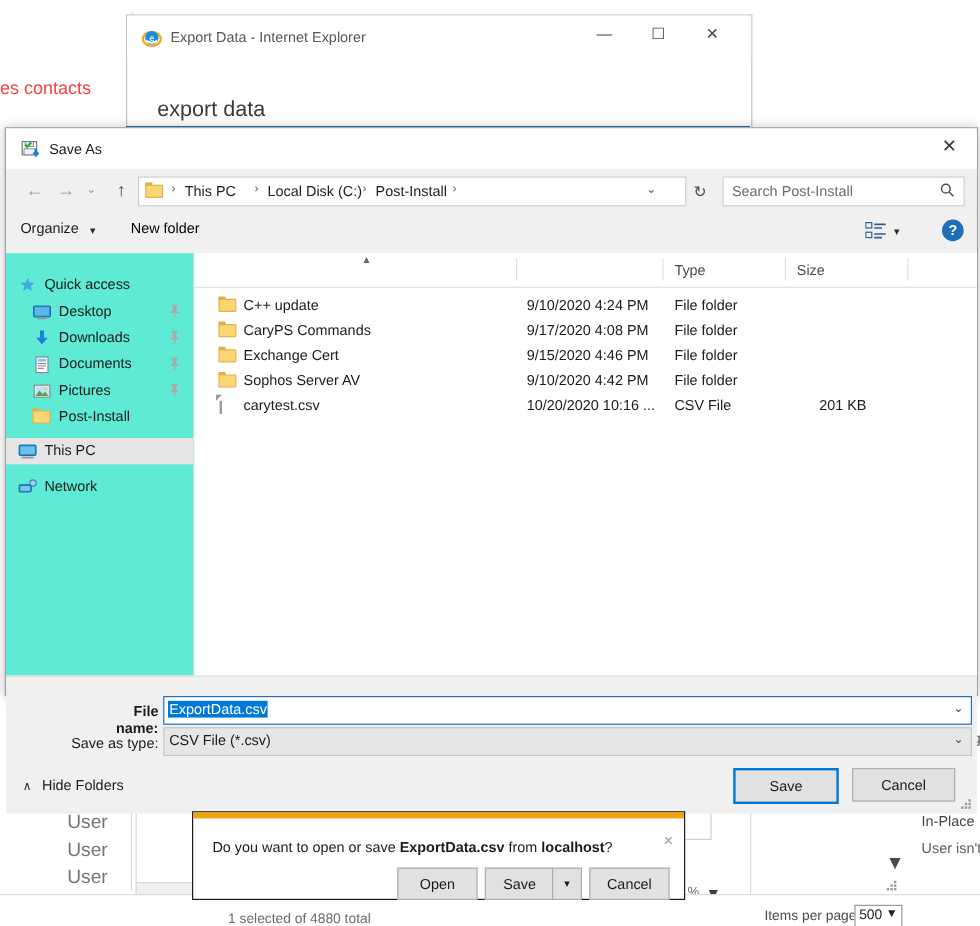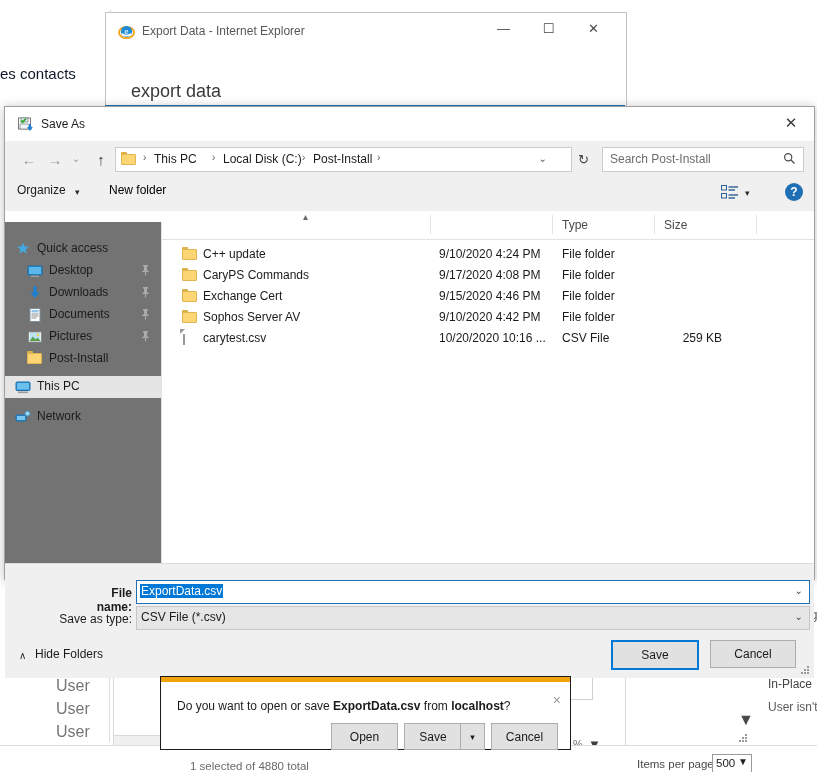--- a/index.html
+++ b/index.html
@@ -8,21 +8,21 @@
     background:#ffffff;
     font-family:"Liberation Sans","DejaVu Sans",sans-serif;
     font-size:12px;color:#000;
     -webkit-font-smoothing:antialiased;
   }
   .abs{position:absolute;}
 
   
   #eac-bg{left:0;top:0;width:817px;height:772px;background:#fff;}
   #eac-nav{left:0;top:55px;width:120px;height:40px;}
-  #eac-nav .navtxt{position:absolute;left:0;top:10px;font-size:15px;color:#0f172a;white-space:nowrap;}
+  #eac-nav .navtxt{position:absolute;left:0;top:10px;font-size:15px;color:#ef4444;white-space:nowrap;}
   #eac-nav-divider{left:110px;top:10px;width:1px;height:78px;background:#d5d5d5;}
 
   
   .usercol{left:30px;top:585px;width:80px;}
   .usercol .u{position:absolute;left:26px;font-size:16px;color:#767676;}
   .colrule{position:absolute;left:109px;top:580px;width:1px;height:162px;background:#dcdcdc;}
 
   
   #eac-right{left:768px;top:585px;width:49px;}
   #eac-right div{position:absolute;left:0;white-space:nowrap;font-size:12px;color:#5a5a5a;}
@@ -95,21 +95,21 @@
   #org-btn{position:absolute;left:12px;top:6px;height:22px;font-size:12px;color:#1b1b1b;}
   #org-caret{position:absolute;left:70px;top:10px;font-size:9px;color:#2b2b2b;}
   #newfolder-btn{position:absolute;left:104px;top:6px;font-size:12px;color:#000000;}
   #view-icon{position:absolute;left:716px;top:8px;width:18px;height:15px;}
   #view-caret{position:absolute;left:740px;top:11px;font-size:9px;color:#2b2b2b;}
   #help-btn{position:absolute;left:780px;top:6px;width:18px;height:18px;border-radius:50%;background:#1f6fb5;}
   #help-btn .q{position:absolute;left:50%;top:50%;transform:translate(-50%,-50%);color:#fff;font-size:12px;font-weight:bold;line-height:1;}
 
   
   #sa-body{position:absolute;left:0;top:104px;width:809px;height:352px;background:#fff;}
-  #navpane{position:absolute;left:0;top:11px;width:156px;height:352px;background:#737373;border-right:1px solid #e2e2e2;}
+  #navpane{position:absolute;left:0;top:0;width:156px;height:352px;background:#5eead4;border-right:1px solid #e2e2e2;}
   #navpane-inner{position:absolute;left:0;top:0;width:156px;}
   .navitem{position:absolute;left:0;width:156px;height:22px;}
   .navitem .ico{position:absolute;left:22px;top:3px;width:16px;height:16px;}
   .navitem .lbl{position:absolute;left:44px;top:3px;font-size:12px;color:#1b1b1b;white-space:nowrap;}
   .navitem .pin{position:absolute;left:135px;top:4px;}
   .navitem.sel{background:#e5e5e5;}
   .navitem.root .ico{left:10px;}
   .navitem.root .lbl{left:32px;}
 
   #listpane{position:absolute;left:157px;top:0;width:652px;height:352px;background:#fff;}
@@ -491,21 +491,21 @@
         <span class="nm">Sophos Server AV</span>
         <span class="dt">9/10/2020 4:42 PM</span>
         <span class="ty">File folder</span>
         <span class="sz"></span>
       </div>
       <div class="frow" style="top:117px;">
         <span class="ico" style="left:21px;top:2px;"><span class="fileico"></span></span>
         <span class="nm">carytest.csv</span>
         <span class="dt">10/20/2020 10:16 ...</span>
         <span class="ty">CSV File</span>
-        <span class="sz">259 KB</span>
+        <span class="sz">201 KB</span>
       </div>
     </div>
   </div>
 
   <div id="sa-bottom">
     <span id="lbl-filename">File name:</span>
     <div id="fnamebox">
       <span id="fname-val">ExportData.csv</span>
       <span id="fname-caret">⌄</span>
     </div>

